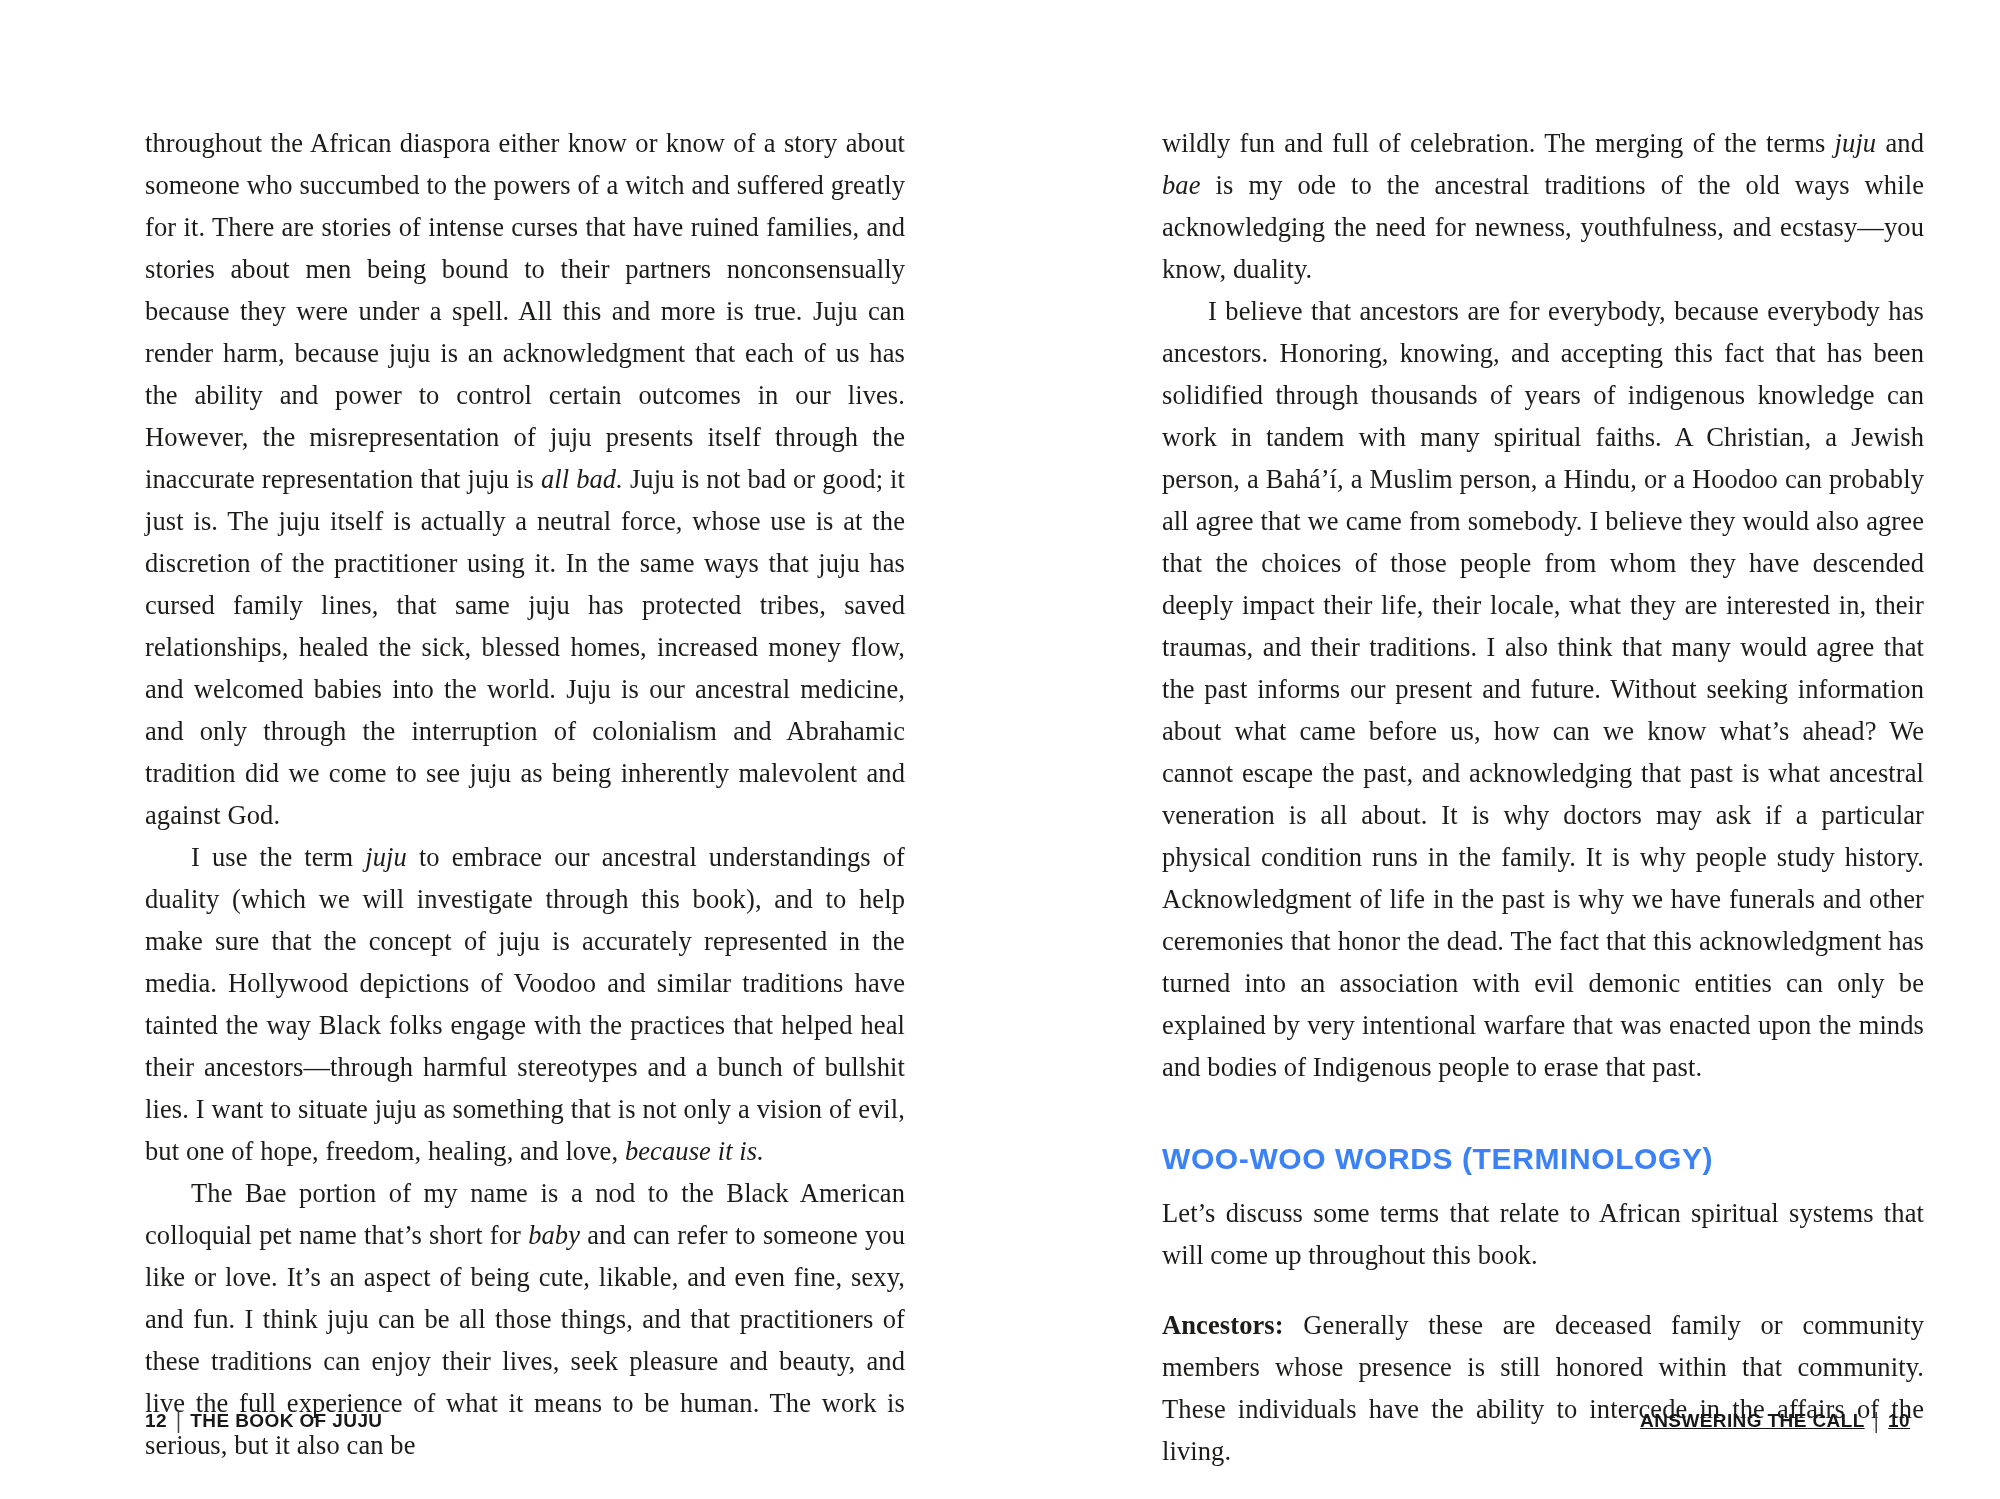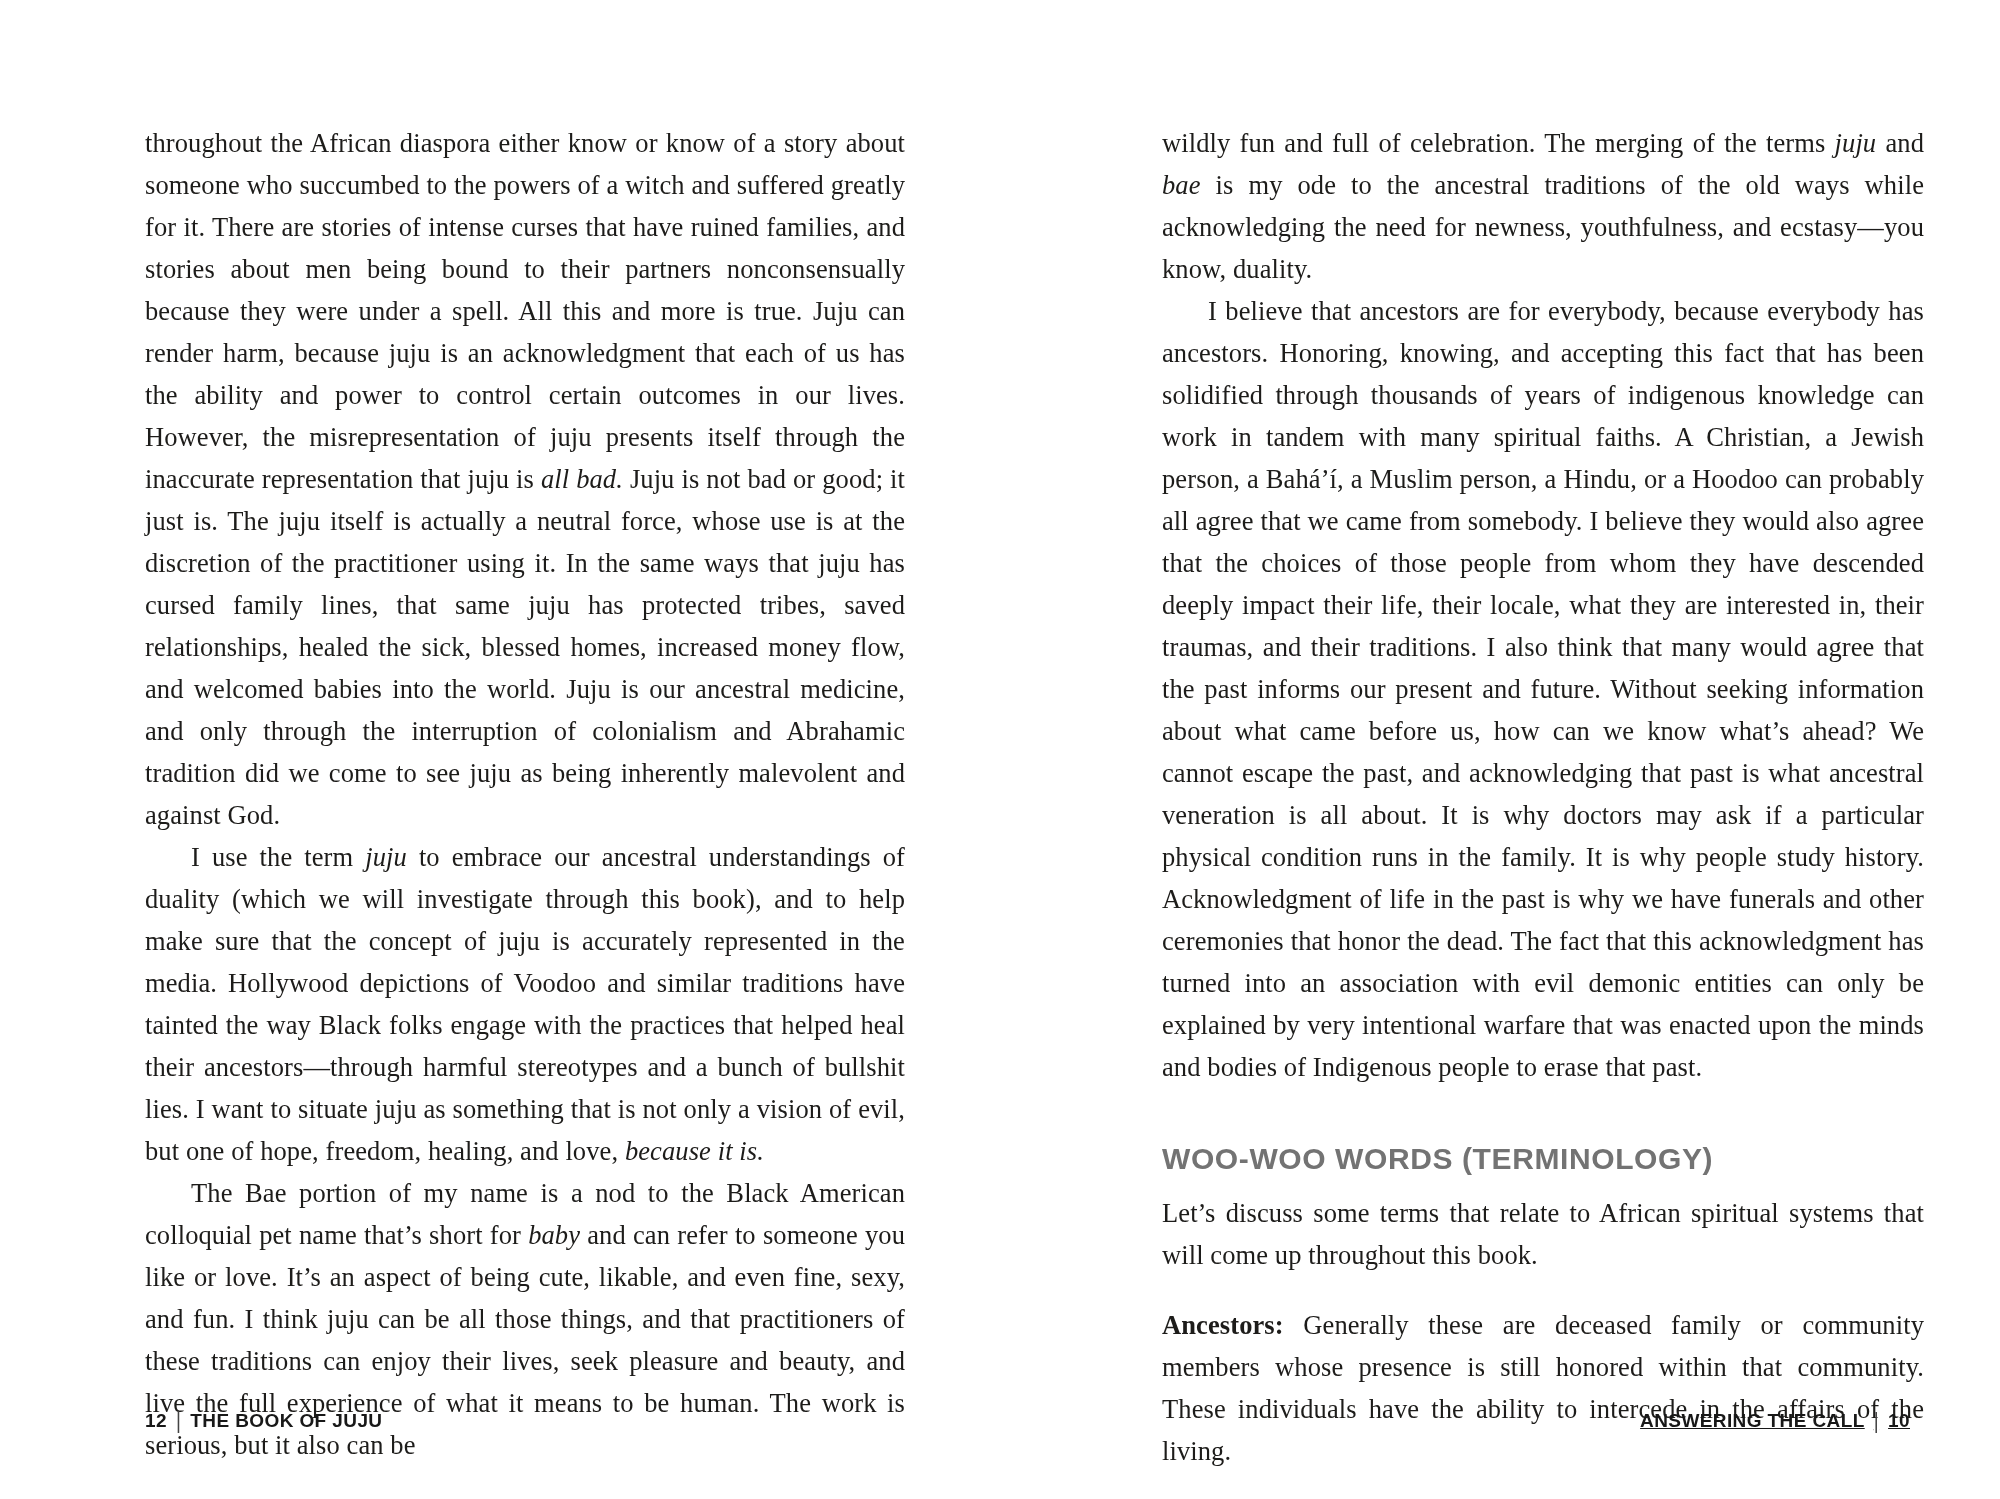--- a/index.html
+++ b/index.html
@@ -30,21 +30,21 @@
   .it { font-style: italic; }
   .bd { font-weight: 700; }
 
   .section-heading {
     font-family: "Liberation Sans", sans-serif;
     font-weight: 700;
     font-size: 30px;
     letter-spacing: 0.6px;
     margin-top: 54px;
     margin-bottom: 12px;
-    color: #737373;
+    color: #3b82f6;
   }
   .para.intro { margin-top: 16px; }
   .para.definition { margin-top: 28px; }
 
   .page-footer {
     position: absolute;
     top: 1410px;
     display: flex;
     align-items: center;
     gap: 9px;

